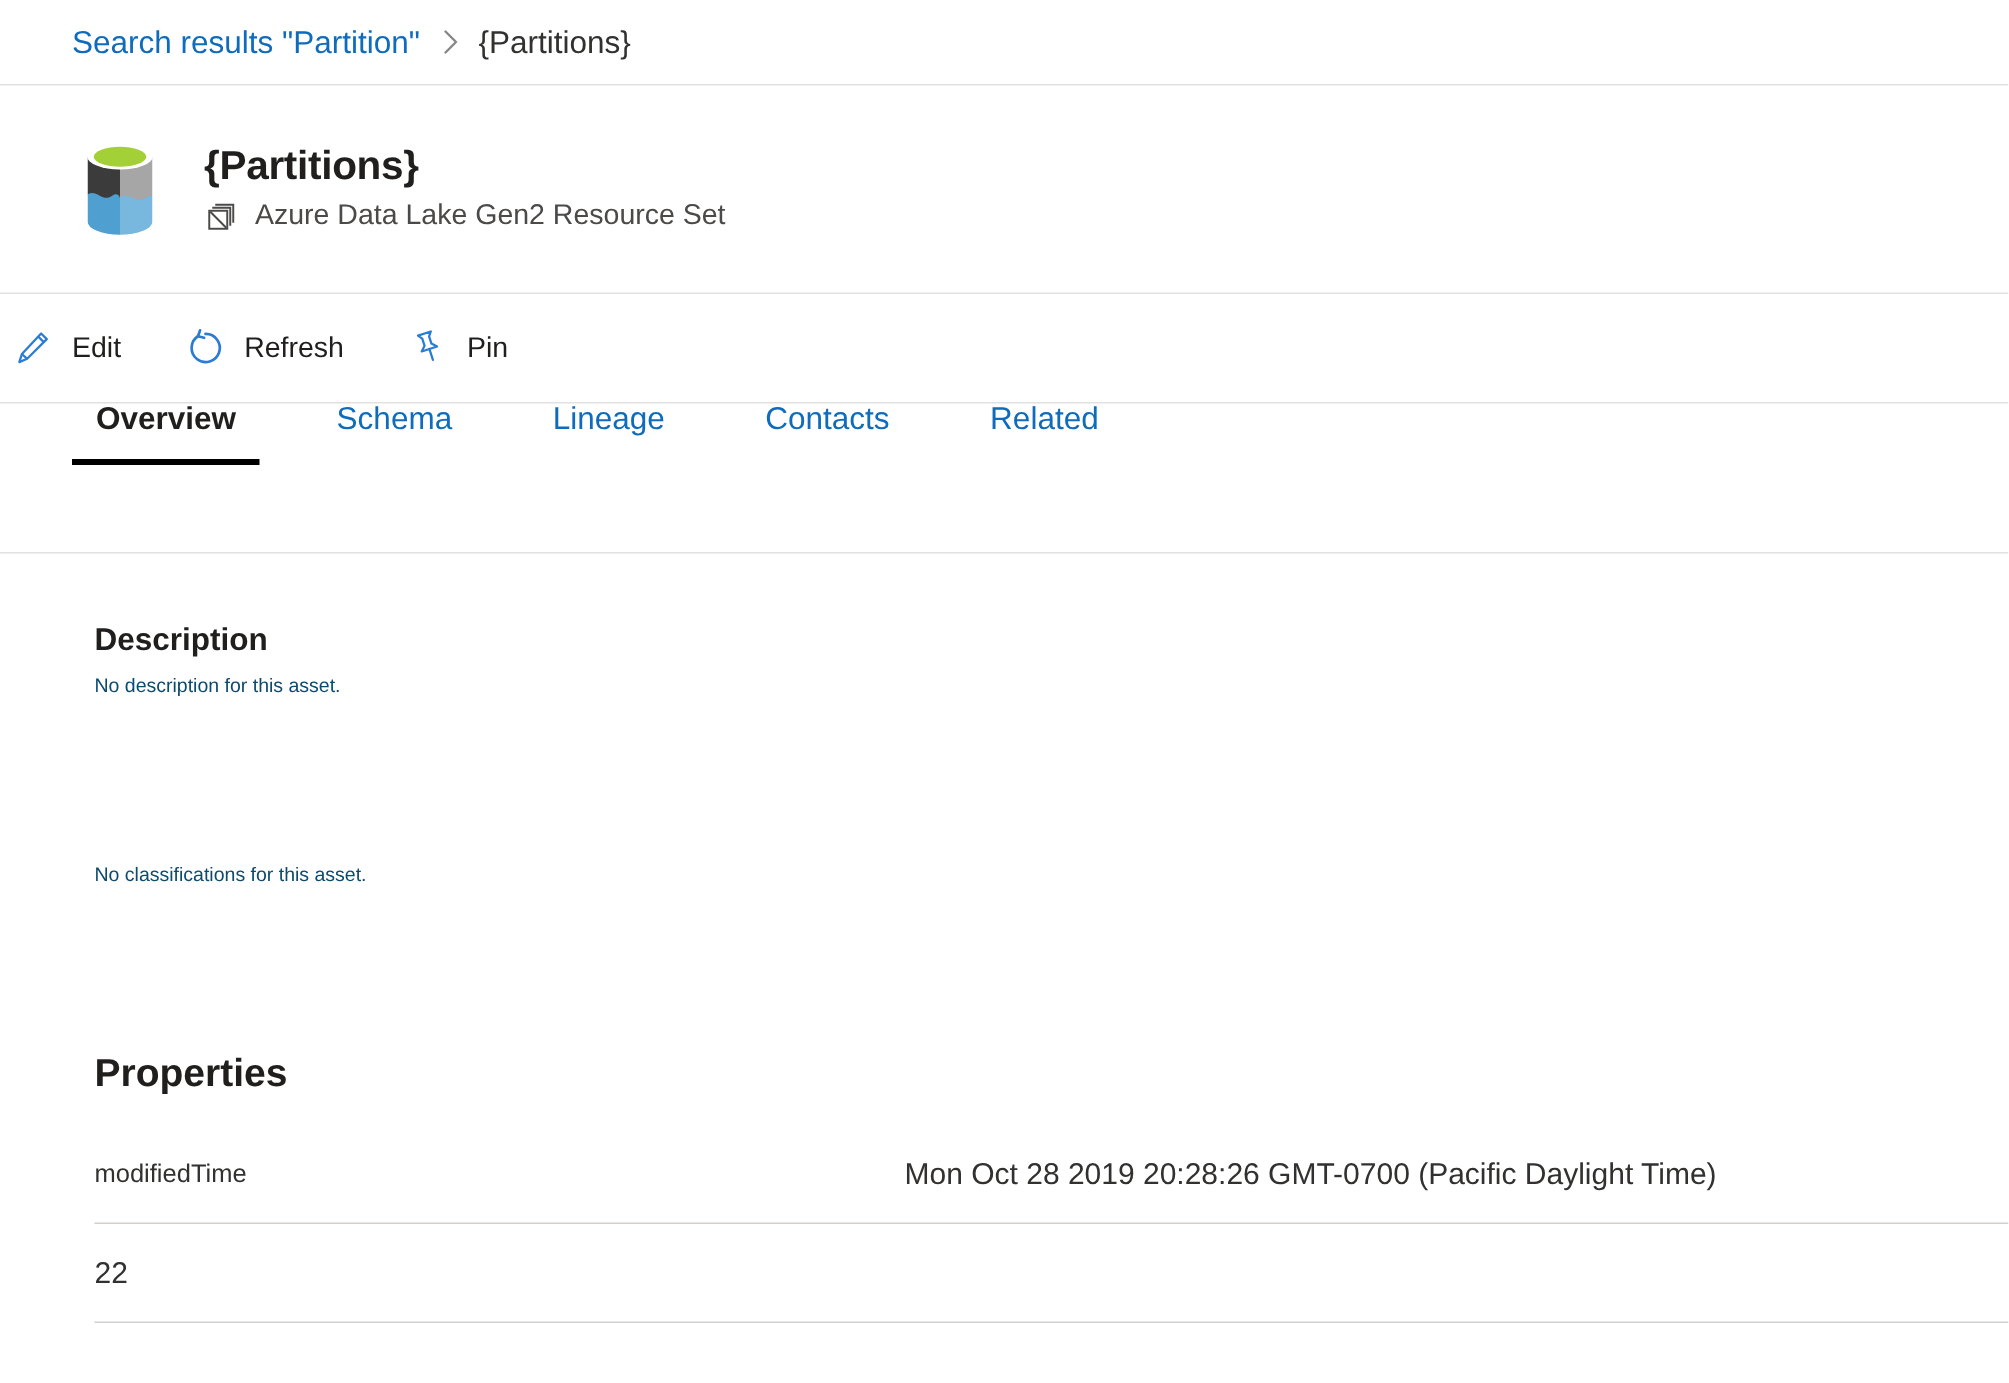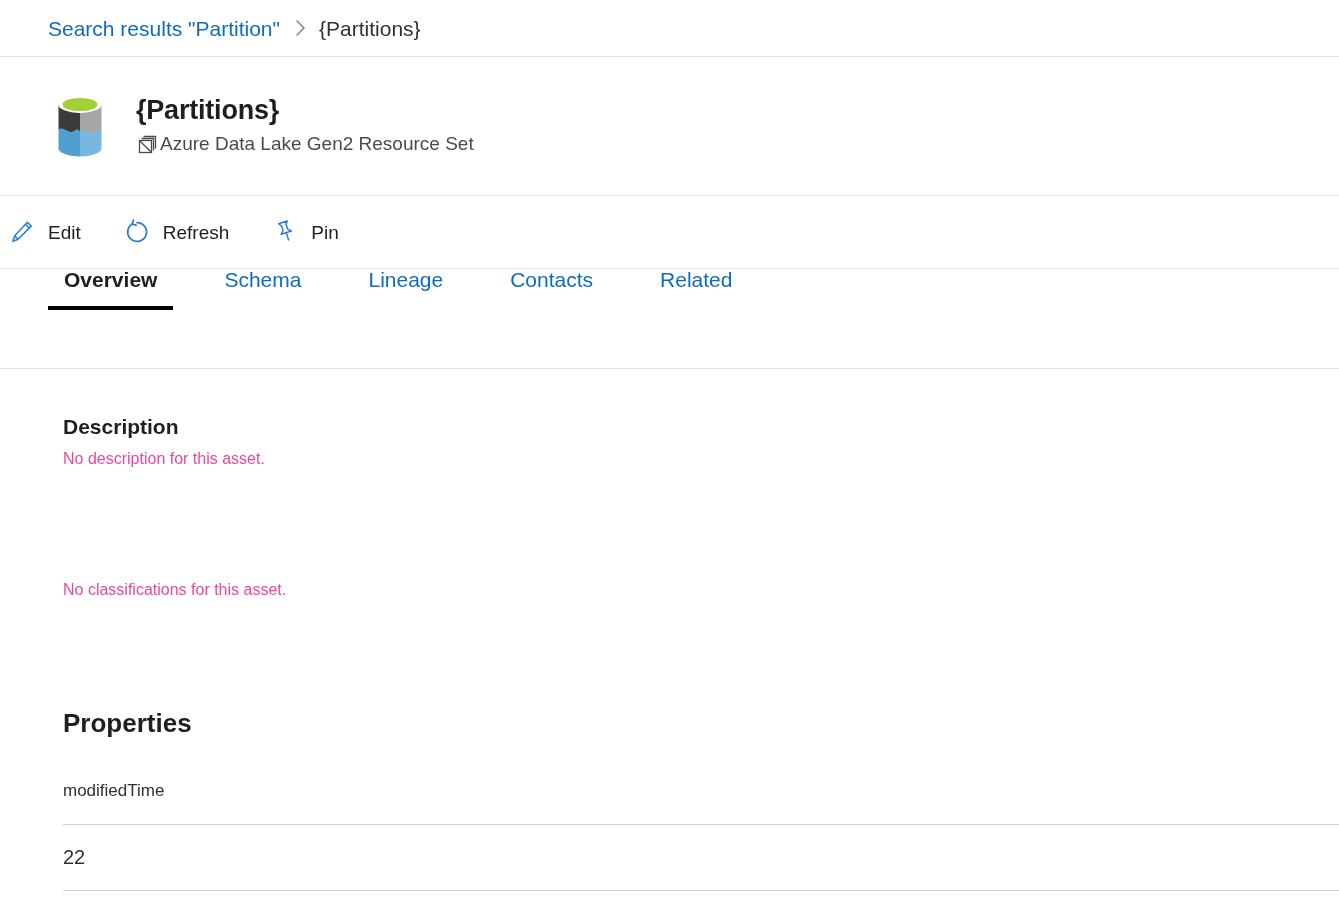--- a/index.html
+++ b/index.html
@@ -66,20 +66,21 @@
   .asset-titles { display: flex; flex-direction: column; gap: 6px; }
   .asset-title {
     font-size: 27px;
     font-weight: bold;
     color: #201f1e;
     line-height: 1.15;
     letter-spacing: -0.2px;
   }
   .asset-subtitle-row {
     display: flex;
+    gap: 10px;
   }
   .type-icon {
     width: 24px;
     height: 24px;
     flex: 0 0 24px;
     display: inline-flex;
     align-items: center;
     justify-content: center;
   }
   .asset-subtitle {
@@ -163,22 +164,22 @@
   }
   .section { margin-bottom: 0; }
   .section-heading {
     font-size: 21px;
     font-weight: bold;
     color: #201f1e;
     margin: 0 0 8px 0;
     line-height: 1.3;
   }
   .section-empty {
-    font-size: 16px;
-    color: #ec4899;
+    font-size: 13px;
+    color: #0c4a6e;
     margin: 0;
     line-height: 1.4;
   }
   .gap-desc { height: 108px; }
   .gap-class { height: 106px; }
 
   
   .props-heading {
     font-size: 26px;
     font-weight: bold;
@@ -321,20 +322,21 @@
     <p class="section-empty">No classifications for this asset.</p>
   </div>
 
   <div class="gap-class"></div>
 
   <div class="section">
     <h2 class="props-heading">Properties</h2>
     <div class="prop-table">
       <div class="prop-row">
         <div class="prop-key">modifiedTime</div>
+        <div class="prop-val">Mon Oct 28 2019 20:28:26 GMT-0700 (Pacific Daylight Time)</div>
       </div>
       <div class="prop-row">
         <div class="prop-val">22</div>
       </div>
     </div>
   </div>
 
 </div>
 
 </body></html>

